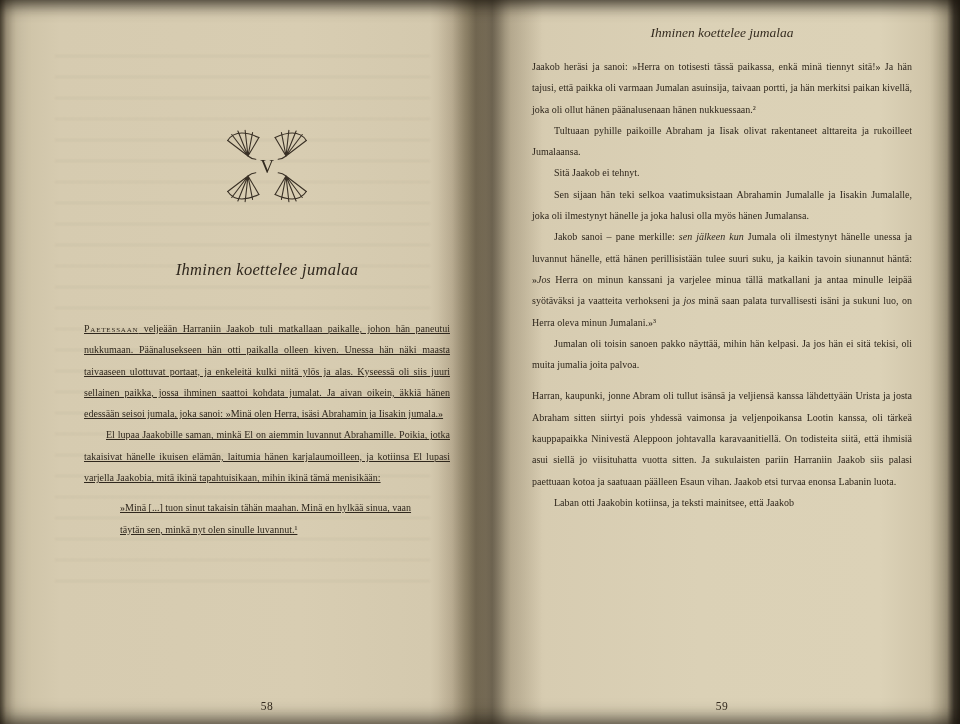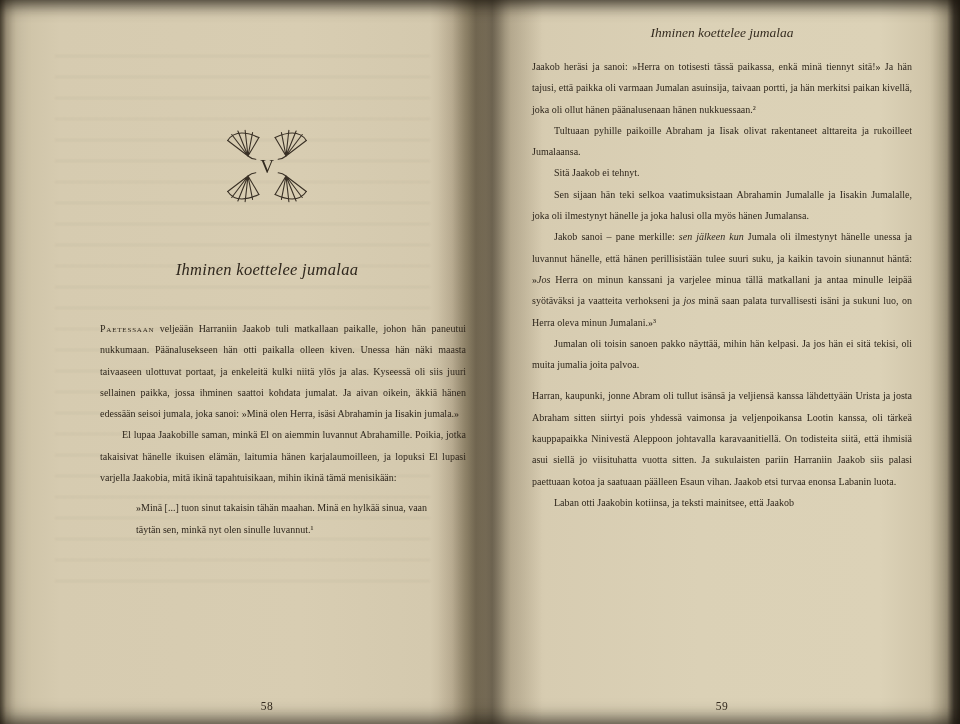--- a/index.html
+++ b/index.html
@@ -33,21 +33,21 @@
   .bleed{position:absolute;left:55px;top:55px;width:375px;height:540px;
     background:repeating-linear-gradient(180deg,
       rgba(110,96,72,.07) 0 2px, rgba(110,96,72,0) 2px 21px);
     filter:blur(1.2px);pointer-events:none;}
 
   .ornament{position:absolute;left:84px;width:366px;top:122px;
     display:flex;justify-content:center;}
   .chapter-title{position:absolute;left:84px;width:366px;top:260px;margin:0;
     font-size:16.5px;font-weight:normal;font-style:italic;
     text-align:center;letter-spacing:.3px;}
-  .page.left .body{position:absolute;left:100px;width:366px;top:318px;}
+  .page.left .body{position:absolute;left:84px;width:366px;top:318px;text-decoration:underline;}
 
   .running-header{position:absolute;left:42px;width:380px;top:25px;
     text-align:center;font-style:italic;font-size:13.5px;color:#352c20;}
   .page.right .body{position:absolute;left:42px;width:380px;top:56px;}
 
   p{margin:0;font-size:10px;line-height:21.3px;text-align:justify;
     hyphens:auto;-webkit-hyphens:auto;}
   p.indent{text-indent:22px;}
   p.newblock{margin-top:10px;}
   blockquote.quote{margin:9px 20px 0 36px;font-size:10px;line-height:21.3px;
@@ -85,21 +85,21 @@
         <use href="#fan" transform="translate(36,54) scale(1,-1) rotate(-22)"></use>
         <use href="#fan" transform="translate(74,54) scale(-1,-1) rotate(-22)"></use>
         <text class="orn-letter" x="55" y="51" text-anchor="middle">V</text>
       </svg>
     </div>
 
     <h1 class="chapter-title">Ihminen koettelee jumalaa</h1>
 
     <div class="body">
       <p><span class="lead">Paetessaan</span><span> veljeään Harraniin Jaakob tuli matkallaan paikalle, johon hän paneutui nukkumaan. Päänalusekseen hän otti paikalla olleen kiven. Unessa hän näki maasta taivaaseen ulottuvat portaat, ja enkeleitä kulki niitä ylös ja alas. Kyseessä oli siis juuri sellainen paikka, jossa ihminen saattoi kohdata jumalat. Ja aivan oikein, äkkiä hänen edessään seisoi jumala, joka sanoi: »Minä olen Herra, isäsi Abrahamin ja Iisakin jumala.»</span></p>
-      <p class="indent">El lupaa Jaakobille saman, minkä El on aiemmin luvannut Abrahamille. Poikia, jotka takaisivat hänelle ikuisen elämän, laitumia hänen karjalaumoilleen, ja lopuksi El lupasi varjella Jaakobia, mitä ikinä tapahtuisikaan, mihin ikinä tämä menisikään:</p>
+      <p class="indent">El lupaa Jaakobille saman, minkä El on aiemmin luvannut Abrahamille. Poikia, jotka takaisivat hänelle ikuisen elämän, laitumia hänen karjalaumoilleen, ja kotiinsa El lupasi varjella Jaakobia, mitä ikinä tapahtuisikaan, mihin ikinä tämä menisikään:</p>
       <blockquote class="quote">»Minä [...] tuon sinut takaisin tähän maahan. Minä en hylkää sinua, vaan täytän sen, minkä nyt olen sinulle luvannut.¹</blockquote>
     </div>
 
     <div class="folio">58</div>
   </section>
 
   <section class="page right">
     <div class="running-header">Ihminen koettelee jumalaa</div>
 
     <div class="body">

